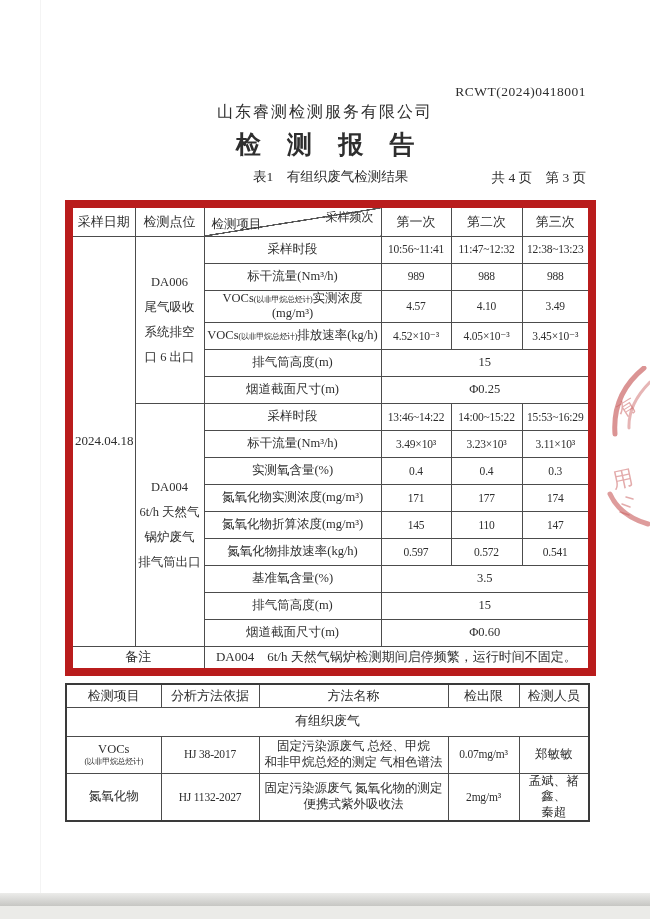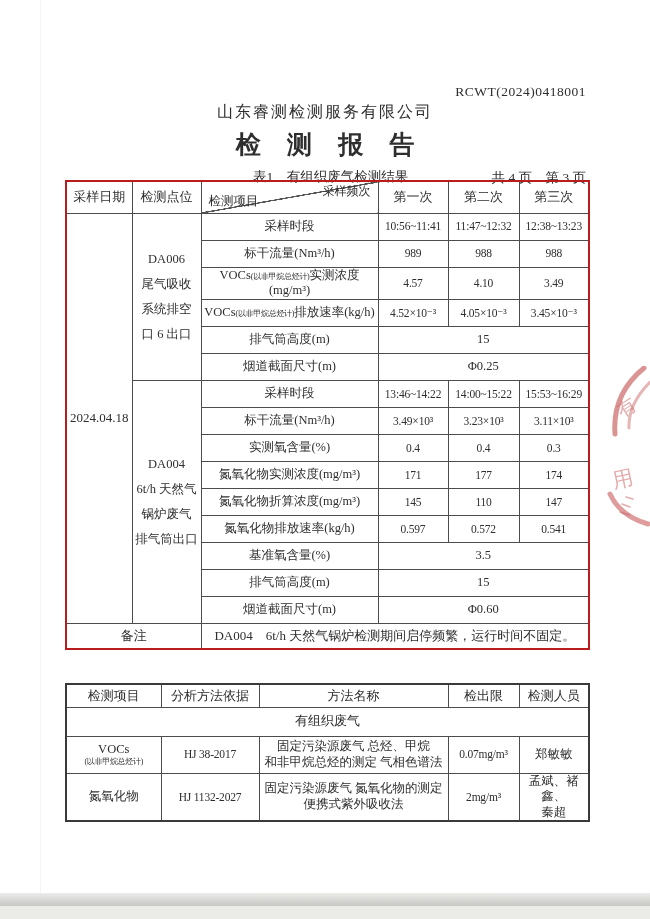--- a/index.html
+++ b/index.html
@@ -39,21 +39,21 @@
     position:absolute; top:168px; left:65px; width:523px; height:20px;
     font-size:13.5px;
   }
   .cap1 .cap-center { position:absolute; left:4px; width:100%; text-align:center; }
   .cap1 .cap-right  { position:absolute; right:2px; top:1px; }
   .cap2 {
     position:absolute; top:658px; left:65px; width:523px;
     text-align:center; font-size:14px;
   }
   table { border-collapse:collapse; table-layout:fixed; position:absolute; left:65px; }
-  .t1 { top:180px; width:523px; border:2px solid #b91c1c;padding-left:44px; }
+  .t1 { top:200px; width:523px; border:8px solid #b91c1c;padding-left:44px; }
   .t2 { top:683px; width:523px; border:2px solid #3a3a3a; }
   td {
     border:1px solid #4c4c4c; text-align:center; vertical-align:middle;
     font-size:12.5px; padding:0 2px; overflow:hidden; line-height:1.25;
   }
   .t1 tr.hd td { height:32px; font-size:13px; }
   .t1 tr.r  td { height:27px; }
   .t1 tr.rm td { height:26px; font-size:13px; }
   .t2 tr.hd td { height:23px; font-size:13px; }
   .t2 tr.grp td { height:29px; font-size:13px; }

